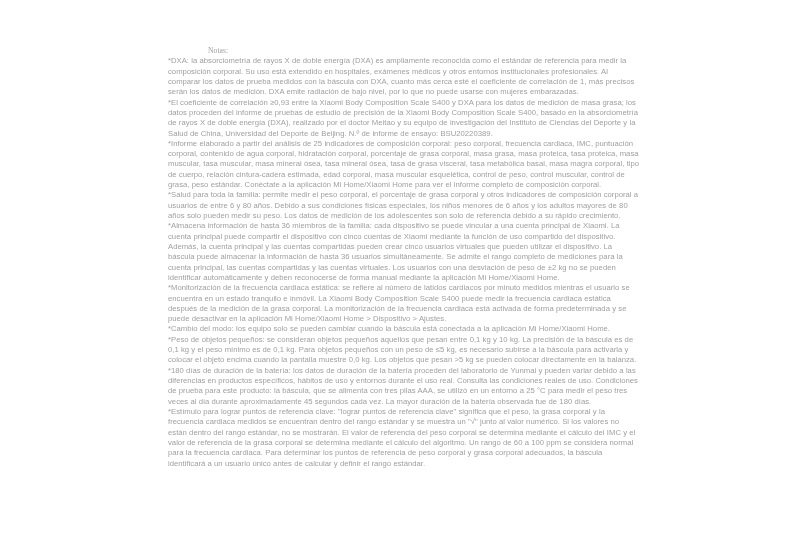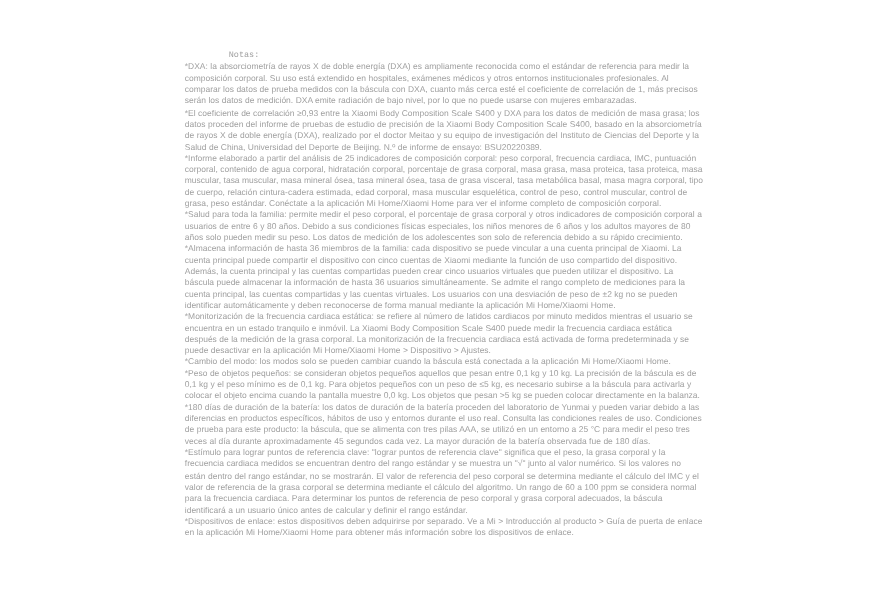--- a/index.html
+++ b/index.html
@@ -34,41 +34,40 @@
     letter-spacing: 0.01px;
     white-space: pre-wrap;
     word-spacing: 0.1px;
     font-family: Liberation Sans, sans-serif;
     -webkit-font-smoothing: antialiased;
   }
   .note-heading {
     color: #a0a0a0;
     font-size: 7.7px;
     line-height: 10.32px;
-    font-family: Liberation Mono, monospace;
+    font-family: Liberation Serif, serif;
     padding-left: 40px;
   }
   .note-para {
     margin: 0;
     padding: 0;
   }
 </style>
 </head>
 <body>
 
 <div id="notes-page">
   <div id="notes-block">
     <div class="note-heading">Notas:</div>
     <div id="notes-paragraphs">
         <div class="note-line note-para">*DXA: la absorciometría de rayos X de doble energía (DXA) es ampliamente reconocida como el estándar de referencia para medir la composición corporal. Su uso está extendido en hospitales, exámenes médicos y otros entornos institucionales profesionales. Al comparar los datos de prueba medidos con la báscula con DXA, cuanto más cerca esté el coeficiente de correlación de 1, más precisos serán los datos de medición. DXA emite radiación de bajo nivel, por lo que no puede usarse con mujeres embarazadas.</div>
         <div class="note-line note-para">*El coeficiente de correlación ≥0,93 entre la Xiaomi Body Composition Scale S400 y DXA para los datos de medición de masa grasa; los datos proceden del informe de pruebas de estudio de precisión de la Xiaomi Body Composition Scale S400, basado en la absorciometría de rayos X de doble energía (DXA), realizado por el doctor Meitao y su equipo de investigación del Instituto de Ciencias del Deporte y la Salud de China, Universidad del Deporte de Beijing. N.º de informe de ensayo: BSU20220389.</div>
         <div class="note-line note-para">*Informe elaborado a partir del análisis de 25 indicadores de composición corporal: peso corporal, frecuencia cardiaca, IMC, puntuación corporal, contenido de agua corporal, hidratación corporal, porcentaje de grasa corporal, masa grasa, masa proteica, tasa proteica, masa muscular, tasa muscular, masa mineral ósea, tasa mineral ósea, tasa de grasa visceral, tasa metabólica basal, masa magra corporal, tipo de cuerpo, relación cintura-cadera estimada, edad corporal, masa muscular esquelética, control de peso, control muscular, control de grasa, peso estándar. Conéctate a la aplicación Mi Home/Xiaomi Home para ver el informe completo de composición corporal.</div>
         <div class="note-line note-para">*Salud para toda la familia: permite medir el peso corporal, el porcentaje de grasa corporal y otros indicadores de composición corporal a usuarios de entre 6 y 80 años. Debido a sus condiciones físicas especiales, los niños menores de 6 años y los adultos mayores de 80 años solo pueden medir su peso. Los datos de medición de los adolescentes son solo de referencia debido a su rápido crecimiento.</div>
         <div class="note-line note-para">*Almacena información de hasta 36 miembros de la familia: cada dispositivo se puede vincular a una cuenta principal de Xiaomi. La cuenta principal puede compartir el dispositivo con cinco cuentas de Xiaomi mediante la función de uso compartido del dispositivo. Además, la cuenta principal y las cuentas compartidas pueden crear cinco usuarios virtuales que pueden utilizar el dispositivo. La báscula puede almacenar la información de hasta 36 usuarios simultáneamente. Se admite el rango completo de mediciones para la cuenta principal, las cuentas compartidas y las cuentas virtuales. Los usuarios con una desviación de peso de ±2 kg no se pueden identificar automáticamente y deben reconocerse de forma manual mediante la aplicación Mi Home/Xiaomi Home.</div>
         <div class="note-line note-para">*Monitorización de la frecuencia cardiaca estática: se refiere al número de latidos cardiacos por minuto medidos mientras el usuario se encuentra en un estado tranquilo e inmóvil. La Xiaomi Body Composition Scale S400 puede medir la frecuencia cardiaca estática después de la medición de la grasa corporal. La monitorización de la frecuencia cardiaca está activada de forma predeterminada y se puede desactivar en la aplicación Mi Home/Xiaomi Home &gt; Dispositivo &gt; Ajustes.</div>
-        <div class="note-line note-para">*Cambio del modo: los modos solo se pueden cambiar cuando la báscula está conectada a la aplicación Mi Home/Xiaomi Home.</div>
+        <div class="note-line note-para">*Cambio del modo: los equipo solo se pueden cambiar cuando la báscula está conectada a la aplicación Mi Home/Xiaomi Home.</div>
         <div class="note-line note-para">*Peso de objetos pequeños: se consideran objetos pequeños aquellos que pesan entre 0,1 kg y 10 kg. La precisión de la báscula es de 0,1 kg y el peso mínimo es de 0,1 kg. Para objetos pequeños con un peso de ≤5 kg, es necesario subirse a la báscula para activarla y colocar el objeto encima cuando la pantalla muestre 0,0 kg. Los objetos que pesan &gt;5 kg se pueden colocar directamente en la balanza.</div>
         <div class="note-line note-para">*180 días de duración de la batería: los datos de duración de la batería proceden del laboratorio de Yunmai y pueden variar debido a las diferencias en productos específicos, hábitos de uso y entornos durante el uso real. Consulta las condiciones reales de uso. Condiciones de prueba para este producto: la báscula, que se alimenta con tres pilas AAA, se utilizó en un entorno a 25 °C para medir el peso tres veces al día durante aproximadamente 45 segundos cada vez. La mayor duración de la batería observada fue de 180 días.</div>
         <div class="note-line note-para">*Estímulo para lograr puntos de referencia clave: "lograr puntos de referencia clave" significa que el peso, la grasa corporal y la frecuencia cardiaca medidos se encuentran dentro del rango estándar y se muestra un "√" junto al valor numérico. Si los valores no están dentro del rango estándar, no se mostrarán. El valor de referencia del peso corporal se determina mediante el cálculo del IMC y el valor de referencia de la grasa corporal se determina mediante el cálculo del algoritmo. Un rango de 60 a 100 ppm se considera normal para la frecuencia cardiaca. Para determinar los puntos de referencia de peso corporal y grasa corporal adecuados, la báscula identificará a un usuario único antes de calcular y definir el rango estándar.</div>
-        <div class="note-line note-para">*Dispositivos de enlace: estos dispositivos deben adquirirse por separado. Ve a Mi &gt; Introducción al producto &gt; Guía de puerta de enlace en la aplicación Mi Home/Xiaomi Home para obtener más información sobre los dispositivos de enlace.</div>
       </div>
   </div>
 </div>
 
 </body></html>

